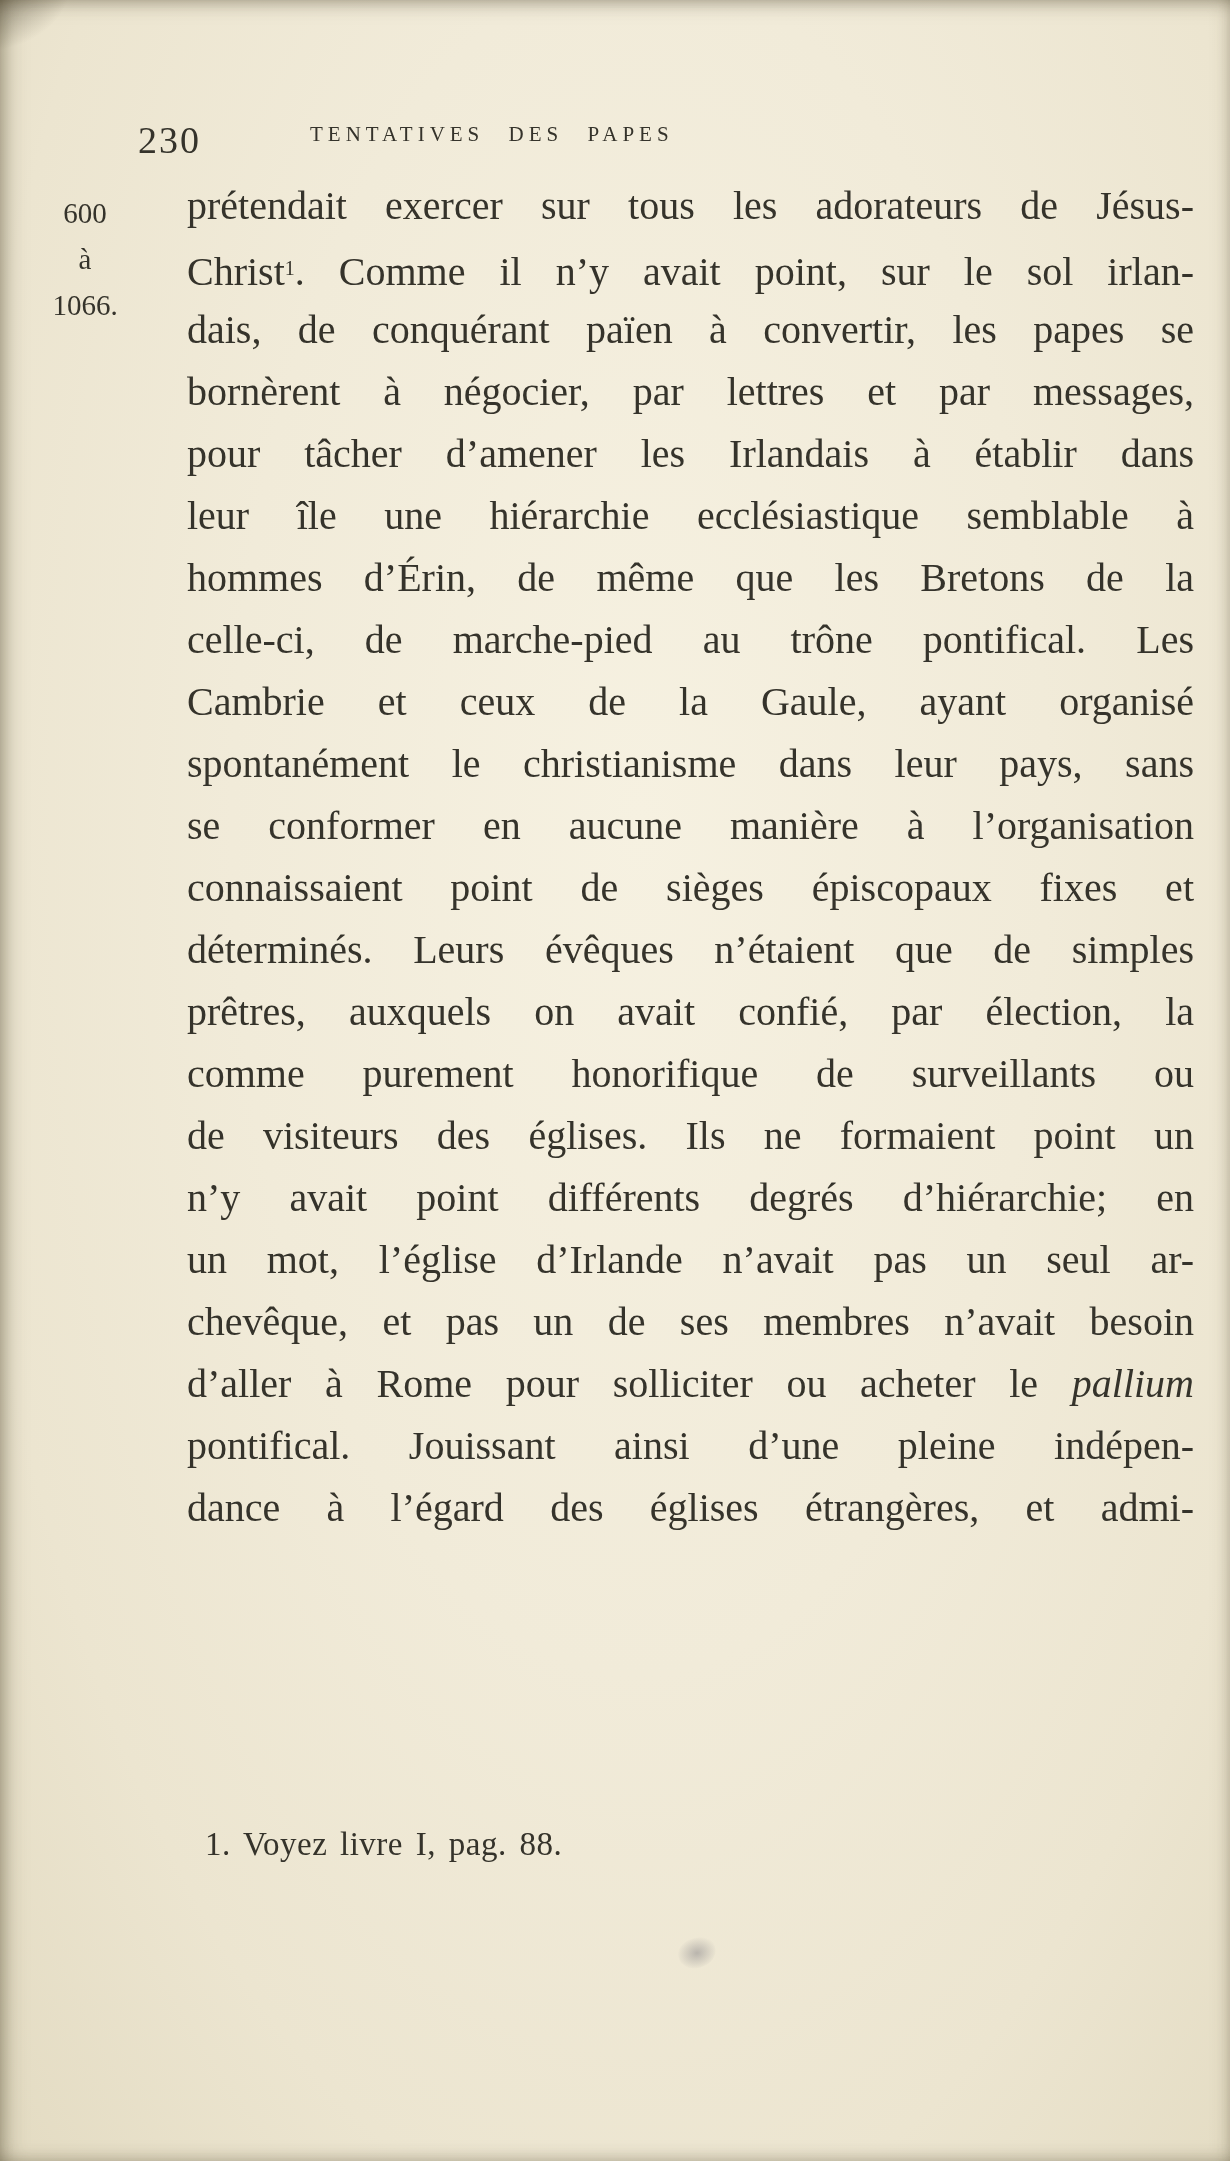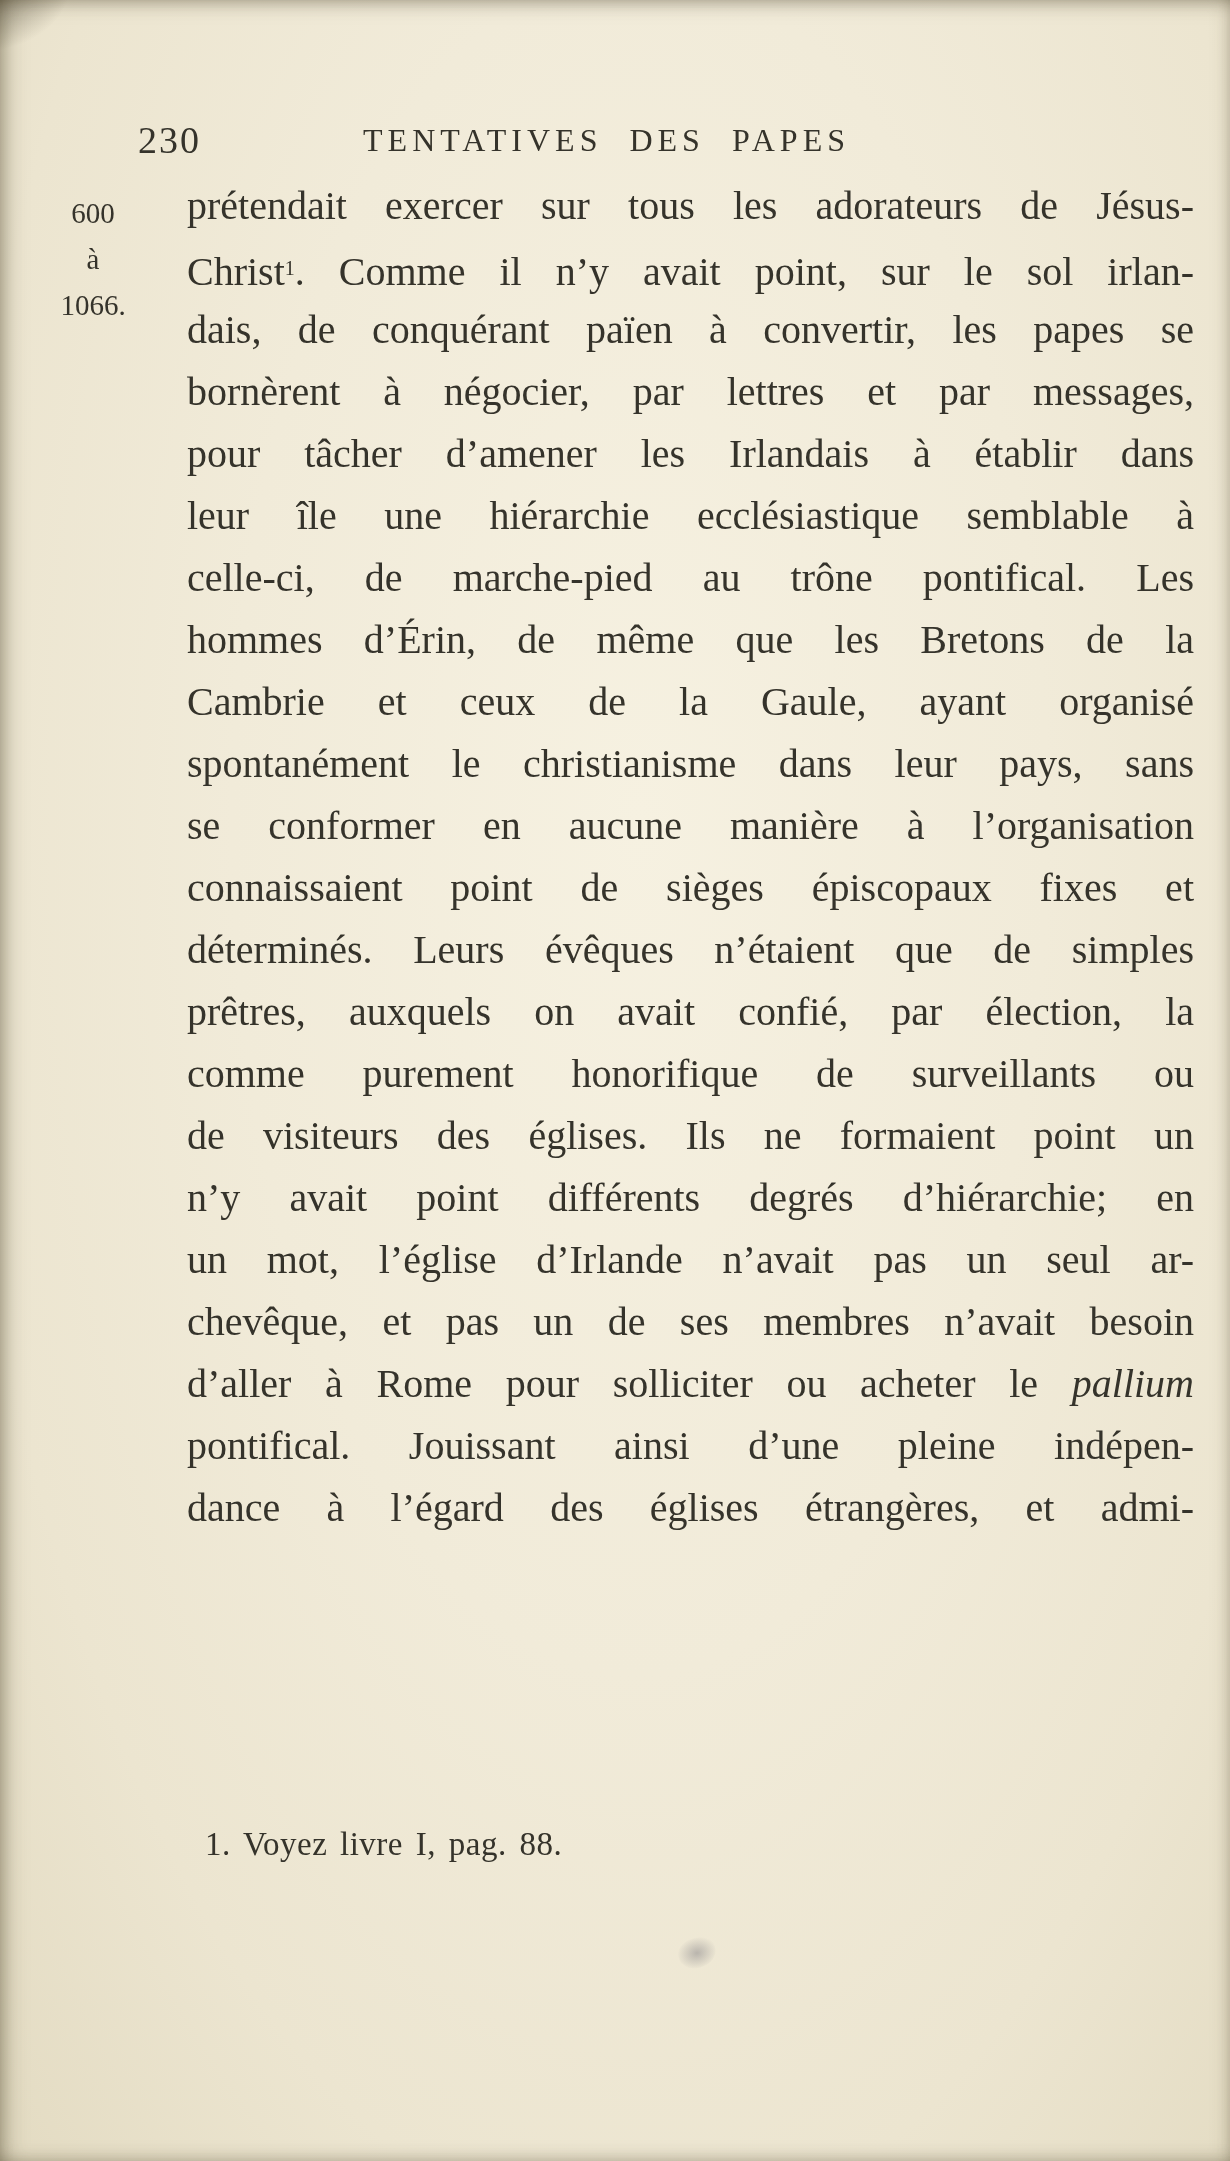--- a/index.html
+++ b/index.html
@@ -38,29 +38,29 @@
   .page-number {
     position: absolute;
     left: -12px; top: 6px;
     font-size: 38px;
     letter-spacing: 2px;
   }
   .header-title {
     position: absolute;
     left: 160px; top: 10px;
     width: 540px;
-    text-align: right;
-    font-size: 32px;
+    text-align: left;
+    font-size: 21px;
     letter-spacing: 5px;
     word-spacing: 14px;
     white-space: nowrap;
   }
   .margin-note {
     position: absolute;
-    left: 32px; top: 190px;
+    left: 24px; top: 190px;
     width: 122px;
     text-align: center;
     font-size: 29px;
     line-height: 46px;
   }
   .body-text {
     position: absolute;
     left: 152px; top: 175px;
     width: 1042px;
     font-size: 40px;
@@ -108,22 +108,22 @@
       <div>1066.</div>
     </div>
 
   <div class="body-text">
       <div class="line"><span>prétendait exercer sur tous les adorateurs de Jésus-</span></div>
       <div class="line"><span>Christ</span><span class="sup">1</span><span>. Comme il n’y avait point, sur le sol irlan-</span></div>
       <div class="line"><span>dais, de conquérant païen à convertir, les papes se</span></div>
       <div class="line"><span>bornèrent à négocier, par lettres et par messages,</span></div>
       <div class="line"><span>pour tâcher d’amener les Irlandais à établir dans</span></div>
       <div class="line"><span>leur île une hiérarchie ecclésiastique semblable à</span></div>
+      <div class="line"><span>hommes d’Érin, de même que les Bretons de la</span></div>
       <div class="line"><span>celle-ci, de marche-pied au trône pontifical. Les</span></div>
-      <div class="line"><span>hommes d’Érin, de même que les Bretons de la</span></div>
       <div class="line"><span>Cambrie et ceux de la Gaule, ayant organisé</span></div>
       <div class="line"><span>spontanément le christianisme dans leur pays, sans</span></div>
       <div class="line"><span>se conformer en aucune manière à l’organisation</span></div>
       <div class="line"><span>connaissaient point de sièges épiscopaux fixes et</span></div>
       <div class="line"><span>déterminés. Leurs évêques n’étaient que de simples</span></div>
       <div class="line"><span>prêtres, auxquels on avait confié, par élection, la</span></div>
       <div class="line"><span>comme purement honorifique de surveillants ou</span></div>
       <div class="line"><span>de visiteurs des églises. Ils ne formaient point un</span></div>
       <div class="line"><span>n’y avait point différents degrés d’hiérarchie; en</span></div>
       <div class="line"><span>un mot, l’église d’Irlande n’avait pas un seul ar-</span></div>

